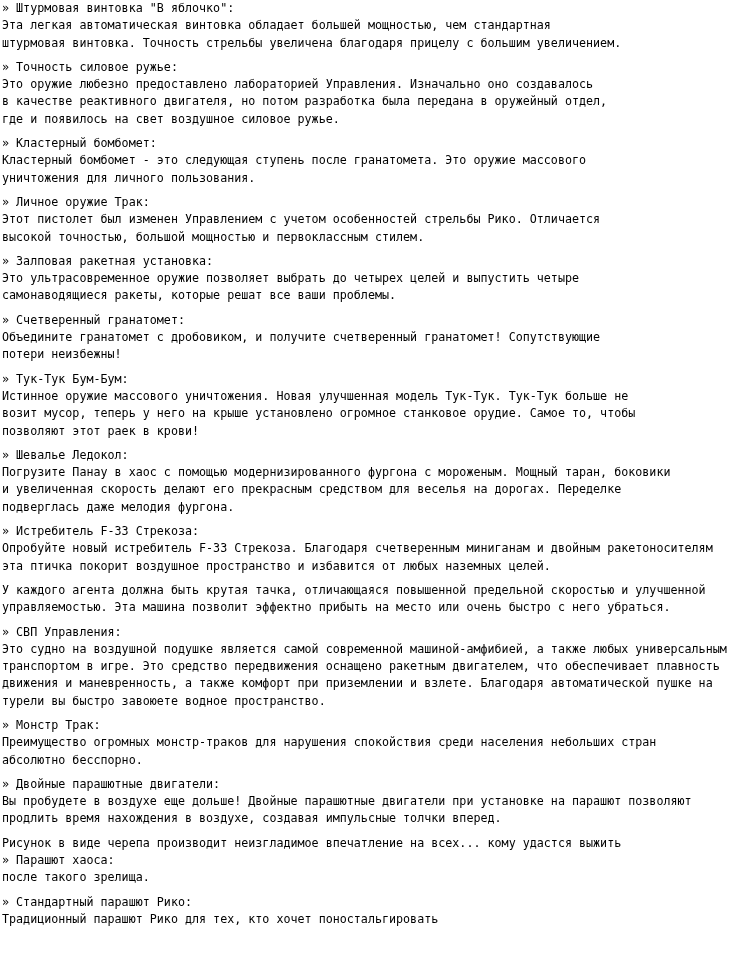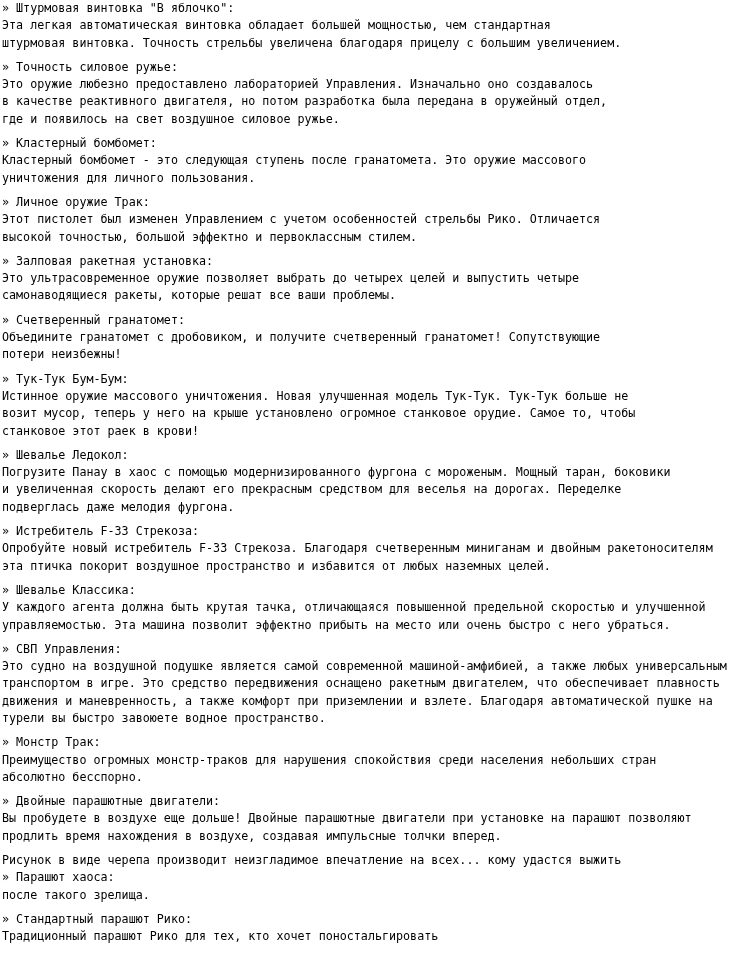--- a/index.html
+++ b/index.html
@@ -46,57 +46,56 @@
 
   <section class="sec">
     <div class="line">» Кластерный бомбомет:</div>
     <div class="line">Кластерный бомбомет - это следующая ступень после гранатомета. Это оружие массового</div>
     <div class="line">уничтожения для личного пользования.</div>
   </section>
 
   <section class="sec">
     <div class="line">» Личное оружие Трак:</div>
     <div class="line">Этот пистолет был изменен Управлением с учетом особенностей стрельбы Рико. Отличается</div>
-    <div class="line">высокой точностью, большой эффектно и первоклассным стилем.</div>
+    <div class="line">высокой точностью, большой мощностью и первоклассным стилем.</div>
   </section>
 
   <section class="sec">
     <div class="line">» Залповая ракетная установка:</div>
     <div class="line">Это ультрасовременное оружие позволяет выбрать до четырех целей и выпустить четыре</div>
     <div class="line">самонаводящиеся ракеты, которые решат все ваши проблемы.</div>
   </section>
 
   <section class="sec">
     <div class="line">» Счетверенный гранатомет:</div>
     <div class="line">Объедините гранатомет с дробовиком, и получите счетверенный гранатомет! Сопутствующие</div>
     <div class="line">потери неизбежны!</div>
   </section>
 
   <section class="sec">
     <div class="line">» Тук-Тук Бум-Бум:</div>
     <div class="line">Истинное оружие массового уничтожения. Новая улучшенная модель Тук-Тук. Тук-Тук больше не</div>
     <div class="line">возит мусор, теперь у него на крыше установлено огромное станковое орудие. Самое то, чтобы</div>
-    <div class="line">станковое этот раек в крови!</div>
+    <div class="line">позволяют этот раек в крови!</div>
   </section>
 
   <section class="sec">
     <div class="line">» Шевалье Ледокол:</div>
     <div class="line">Погрузите Панау в хаос с помощью модернизированного фургона с мороженым. Мощный таран, боковики</div>
     <div class="line">и увеличенная скорость делают его прекрасным средством для веселья на дорогах. Переделке</div>
     <div class="line">подверглась даже мелодия фургона.</div>
   </section>
 
   <section class="sec">
     <div class="line">» Истребитель F-33 Стрекоза:</div>
     <div class="line">Опробуйте новый истребитель F-33 Стрекоза. Благодаря счетверенным миниганам и двойным ракетоносителям</div>
     <div class="line">эта птичка покорит воздушное пространство и избавится от любых наземных целей.</div>
   </section>
 
   <section class="sec">
-    <div class="line">» Шевалье Классика:</div>
     <div class="line">У каждого агента должна быть крутая тачка, отличающаяся повышенной предельной скоростью и улучшенной</div>
     <div class="line">управляемостью. Эта машина позволит эффектно прибыть на место или очень быстро с него убраться.</div>
   </section>
 
   <section class="sec">
     <div class="line">» СВП Управления:</div>
     <div class="line">Это судно на воздушной подушке является самой современной машиной-амфибией, а также любых универсальным</div>
     <div class="line">транспортом в игре. Это средство передвижения оснащено ракетным двигателем, что обеспечивает плавность</div>
     <div class="line">движения и маневренность, а также комфорт при приземлении и взлете. Благодаря автоматической пушке на</div>
     <div class="line">турели вы быстро завоюете водное пространство.</div>

